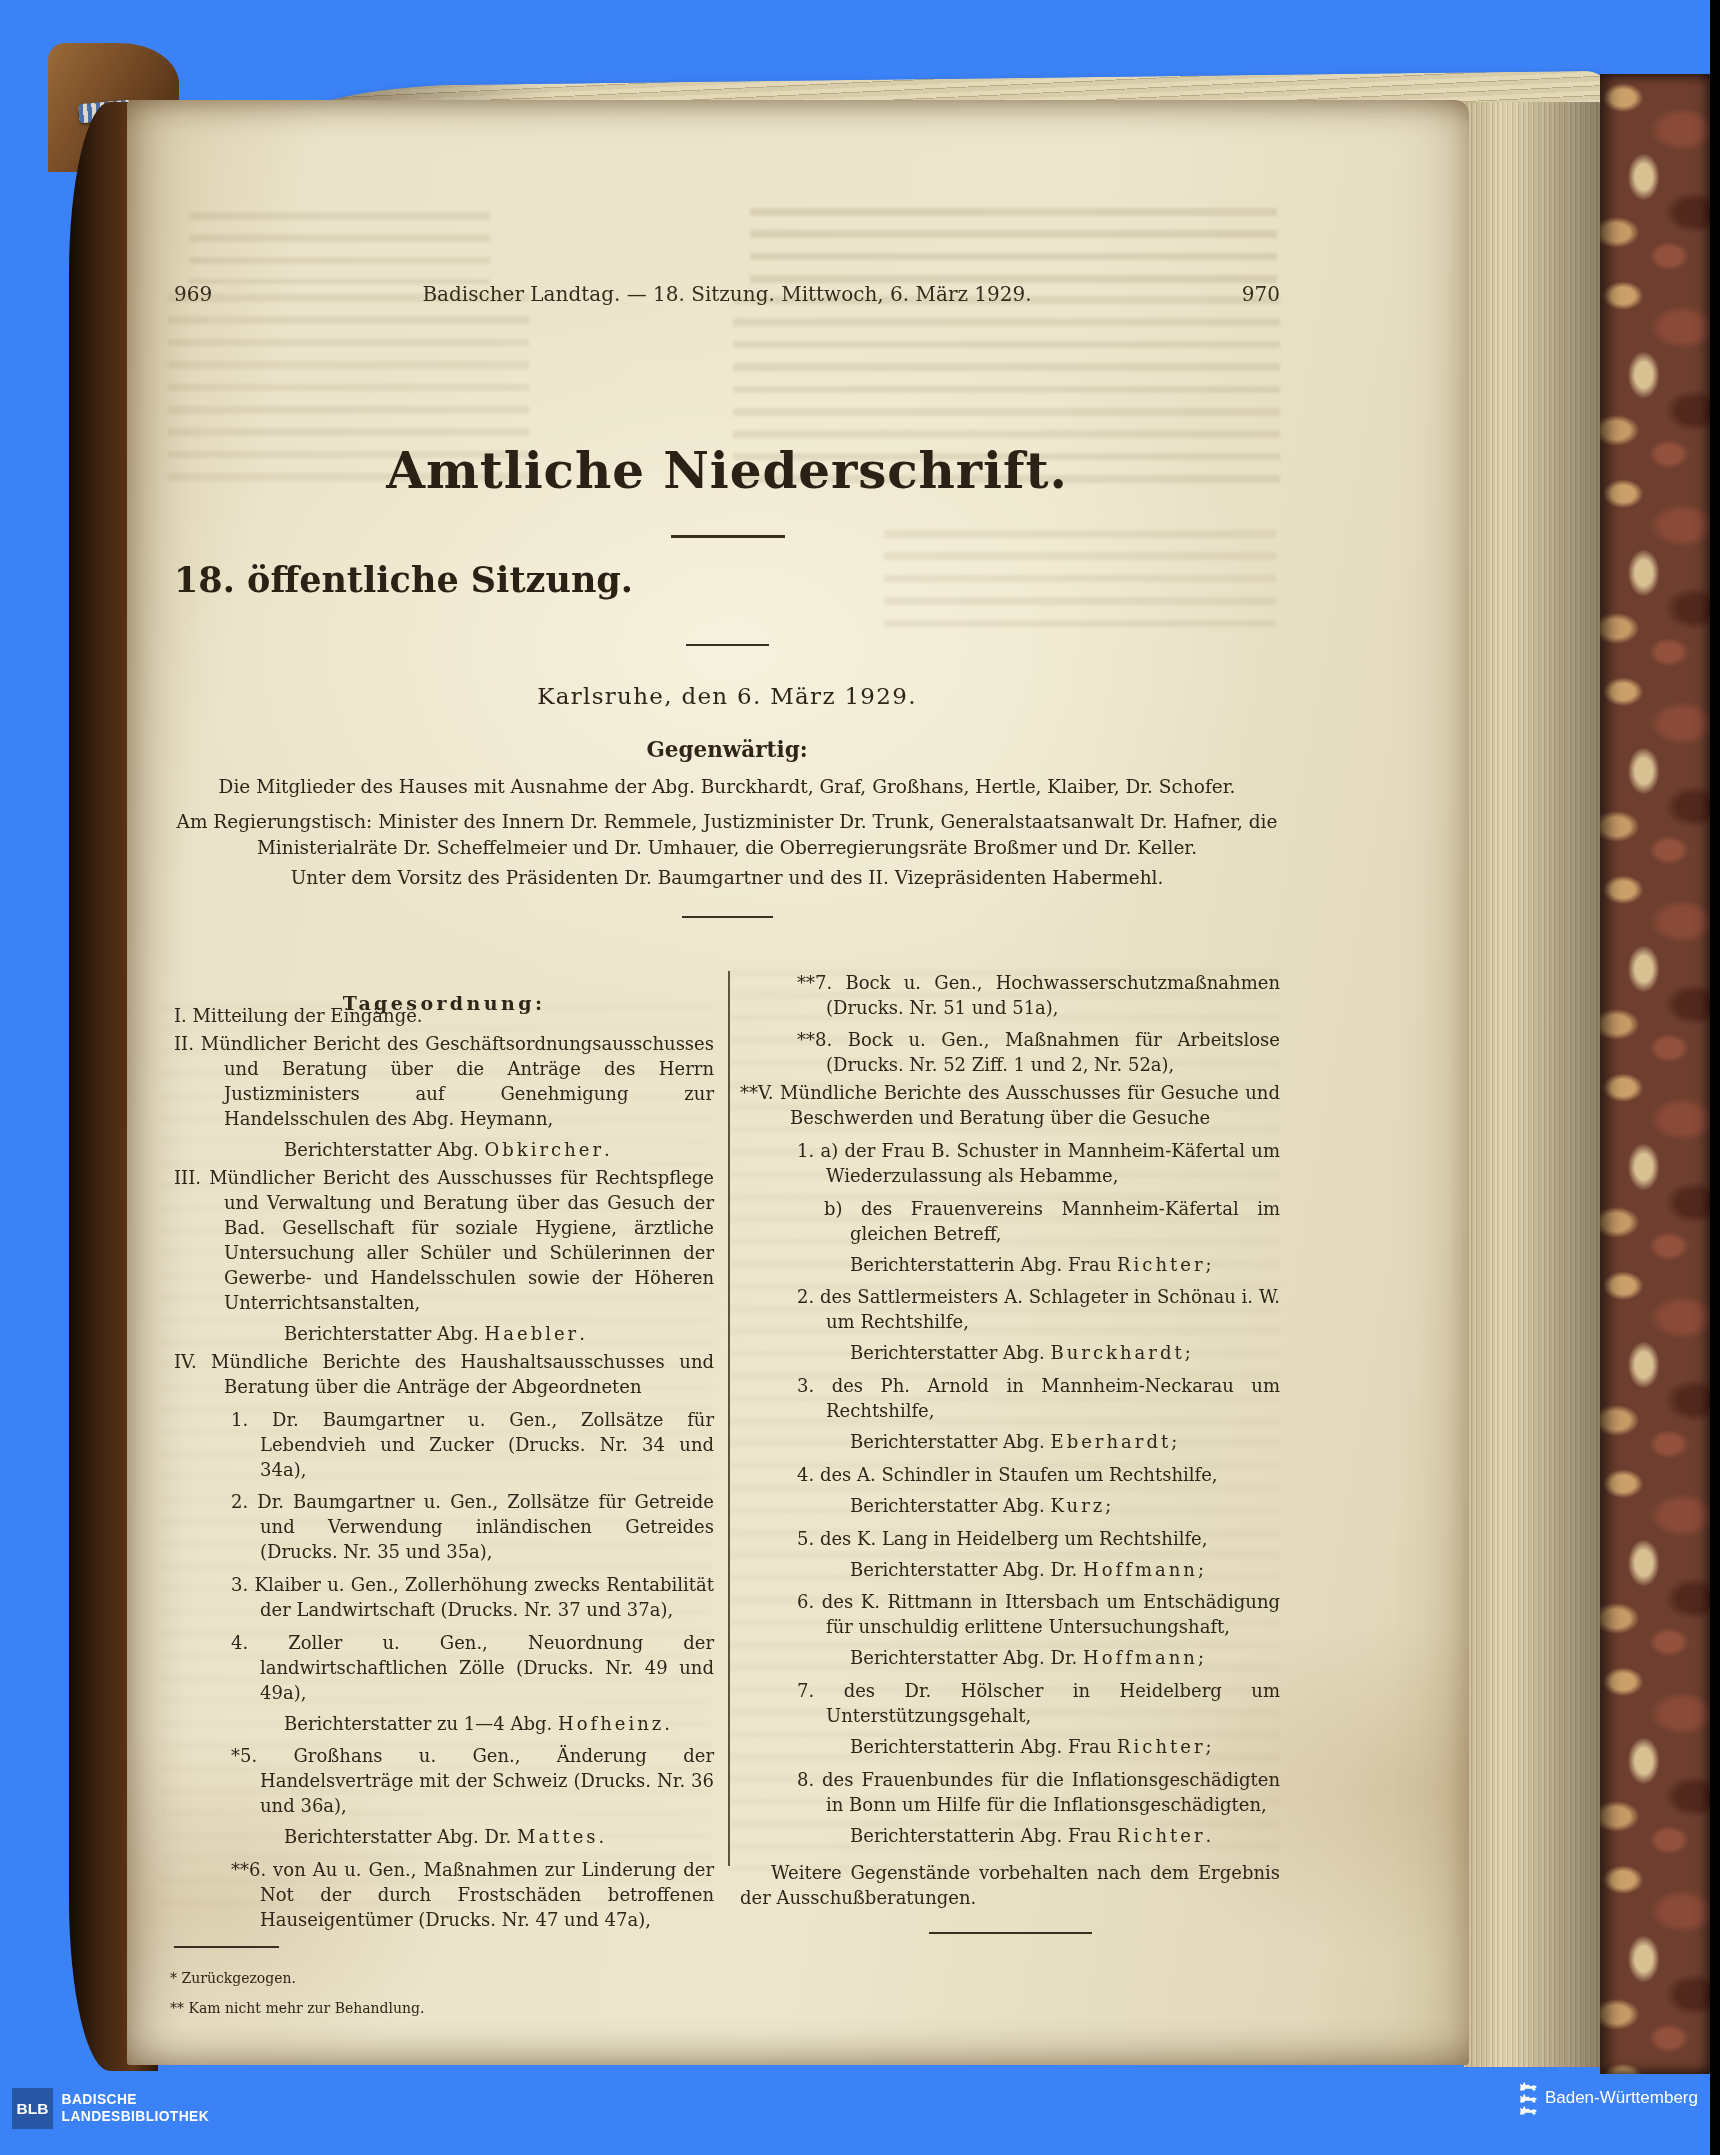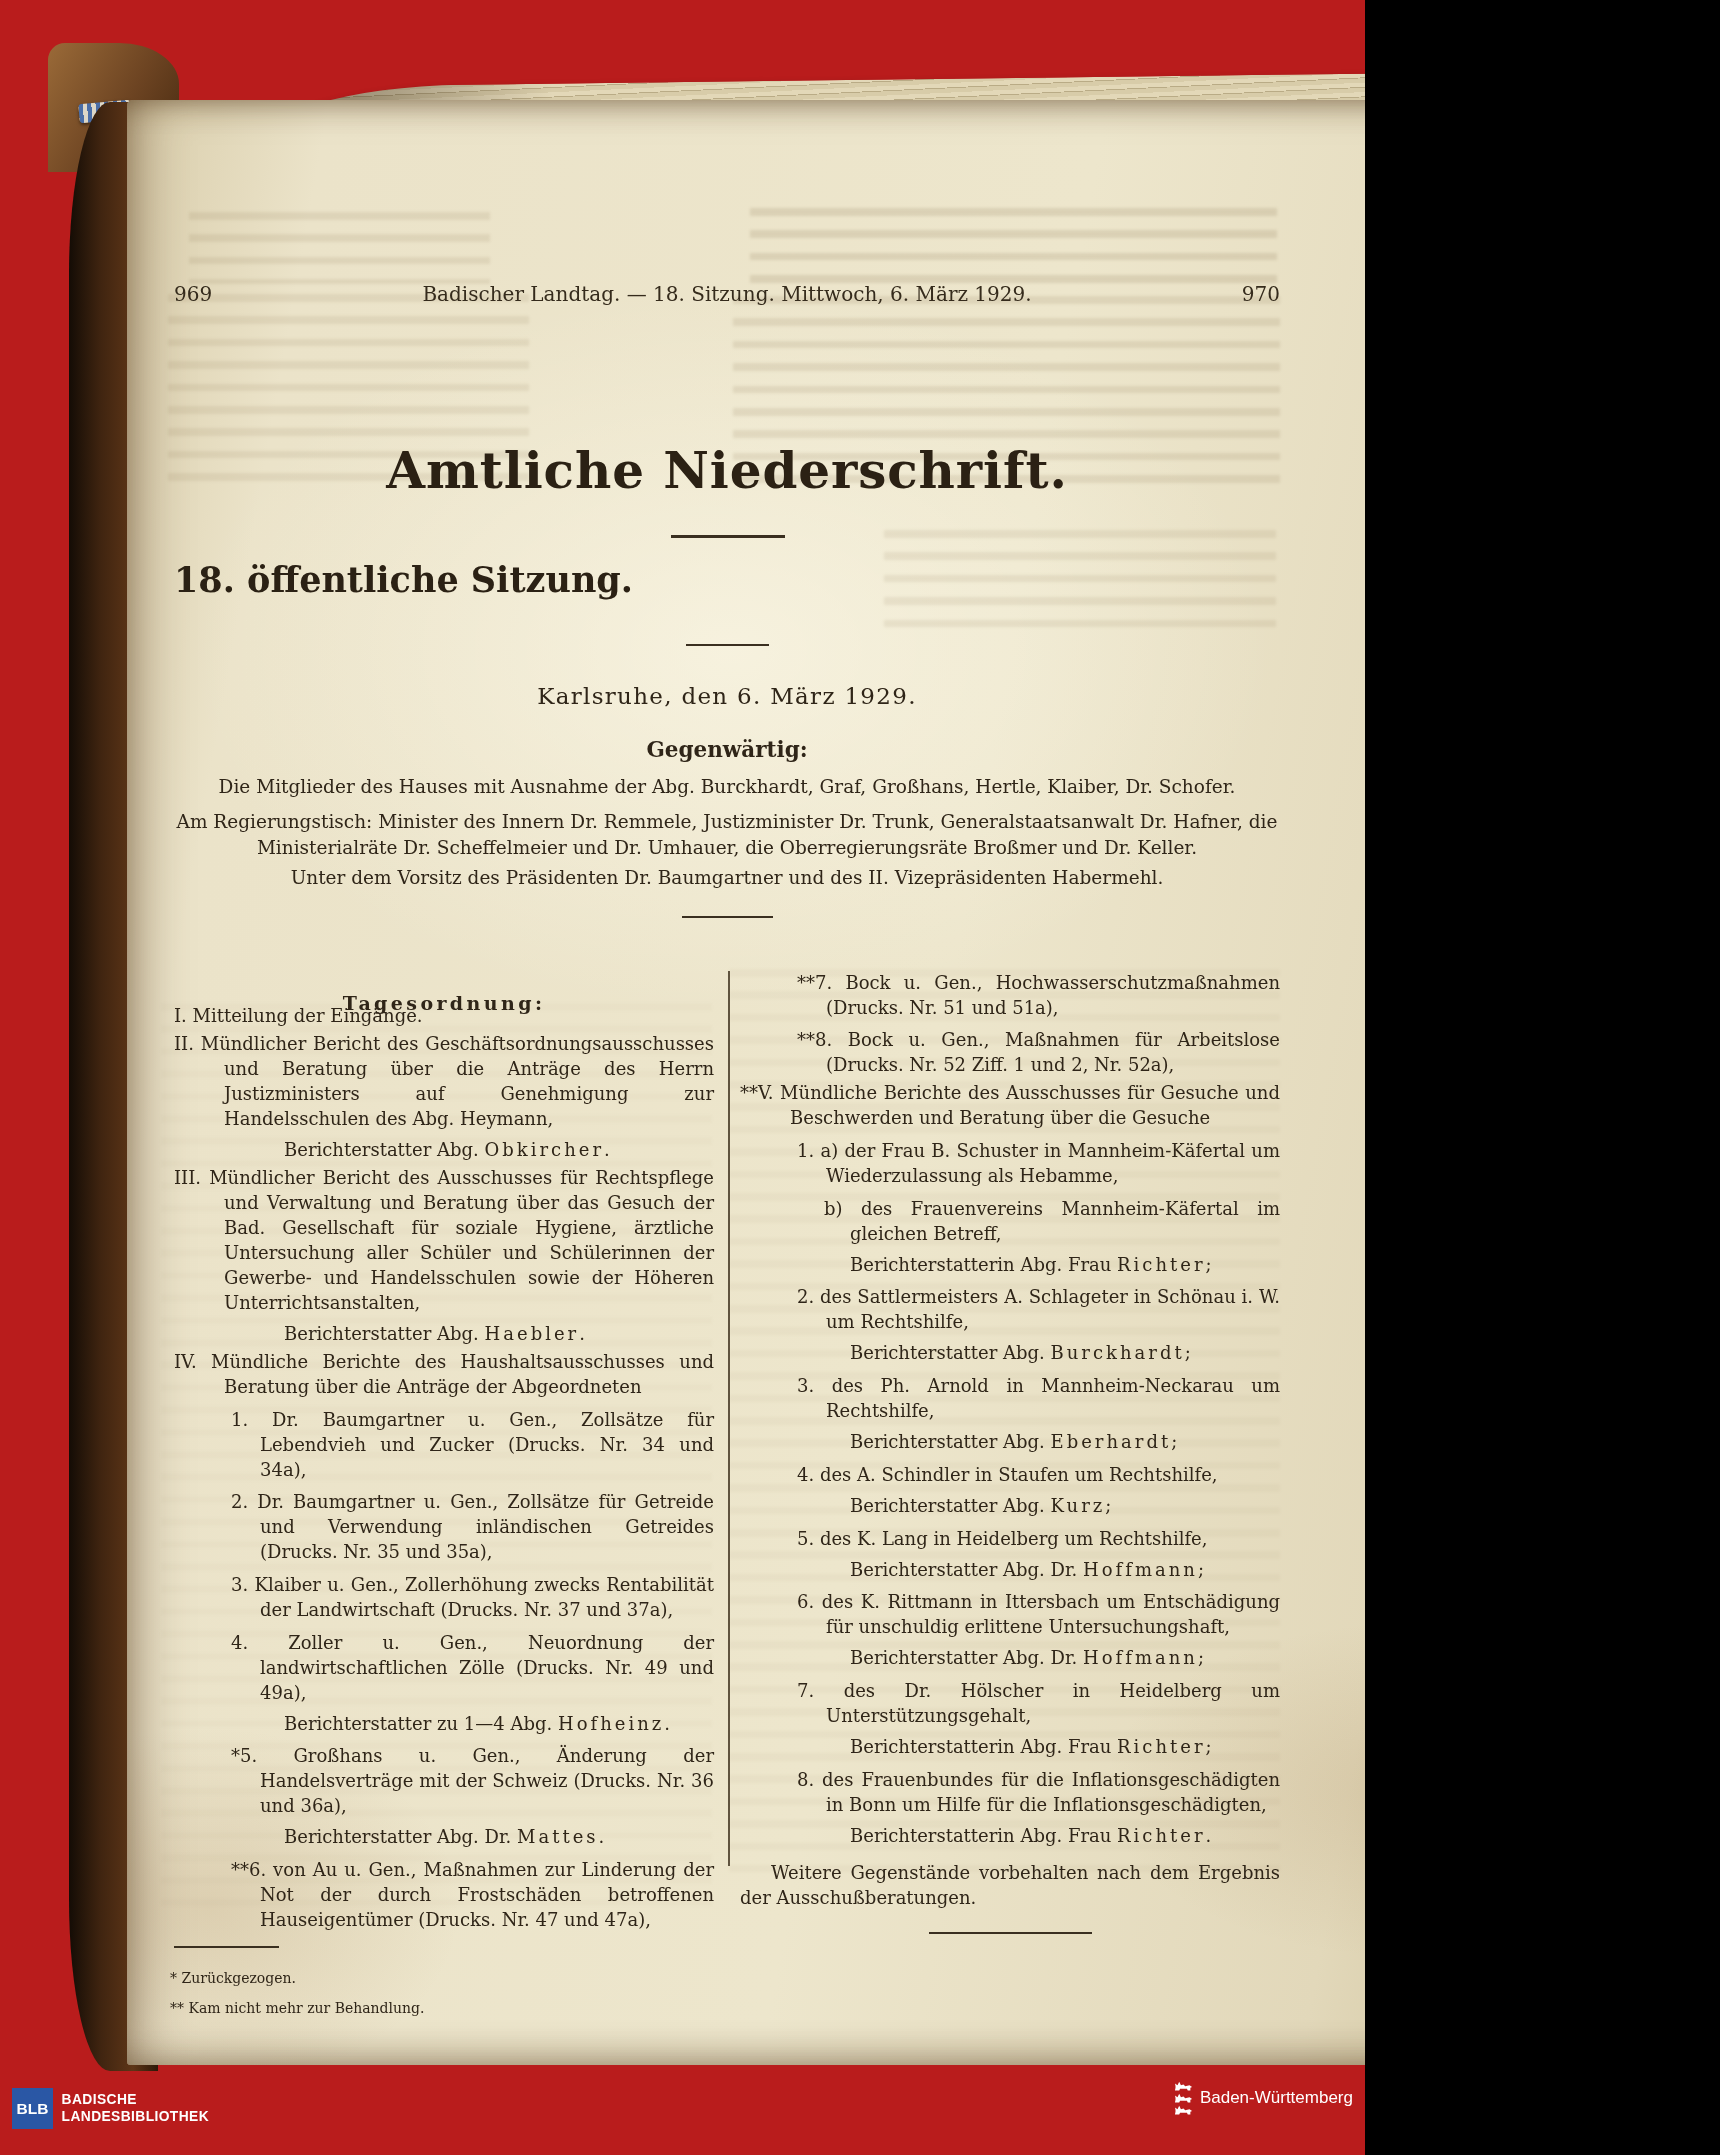--- a/index.html
+++ b/index.html
@@ -1,16 +1,16 @@
 <!DOCTYPE html>
 <html style="font-size:13.8px"><head>
 <meta charset="utf-8">
 <style>
   html,body{margin:0;padding:0;background:#000;}
-  .stage{position:relative;width:1365px;height:2155px;background:#b91c1c;overflow:hidden;
+  .stage{position:relative;width:1710px;height:2155px;background:#3b82f6;overflow:hidden;
          font-family:"DejaVu Serif","Liberation Serif",serif;}
   
   .spine-cap{position:absolute;left:48px;top:43px;width:131px;height:129px;
     background:linear-gradient(120deg,#9a6a38,#6d4422 55%,#45280f);
     border-radius:17px 60px 0 0 / 17px 41px 0 0;}
   .endband{position:absolute;left:79px;top:102px;width:52px;height:19px;border-radius:3.4px;
     background:repeating-linear-gradient(90deg,#4a6ea8 0 4.3px,#dcd7c8 4.3px 8.6px);
     transform:rotate(-5deg);box-shadow:0 1.7px 3.4px rgba(0,0,0,.5);}
   .spine{position:absolute;left:69px;top:102px;width:89px;height:1969px;
     background:linear-gradient(90deg,#140c05,#3f2410 35%,#5d3517 72%,#2c1808);

